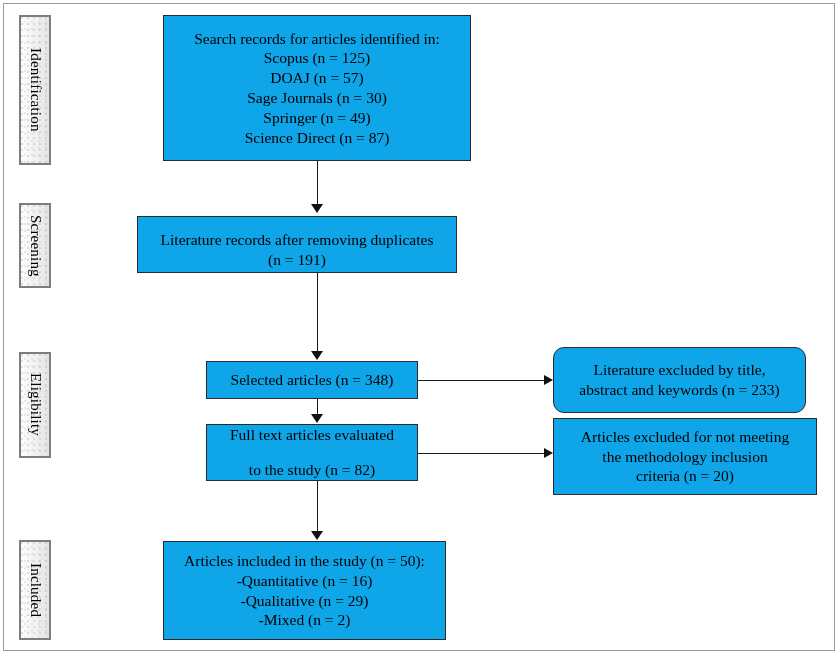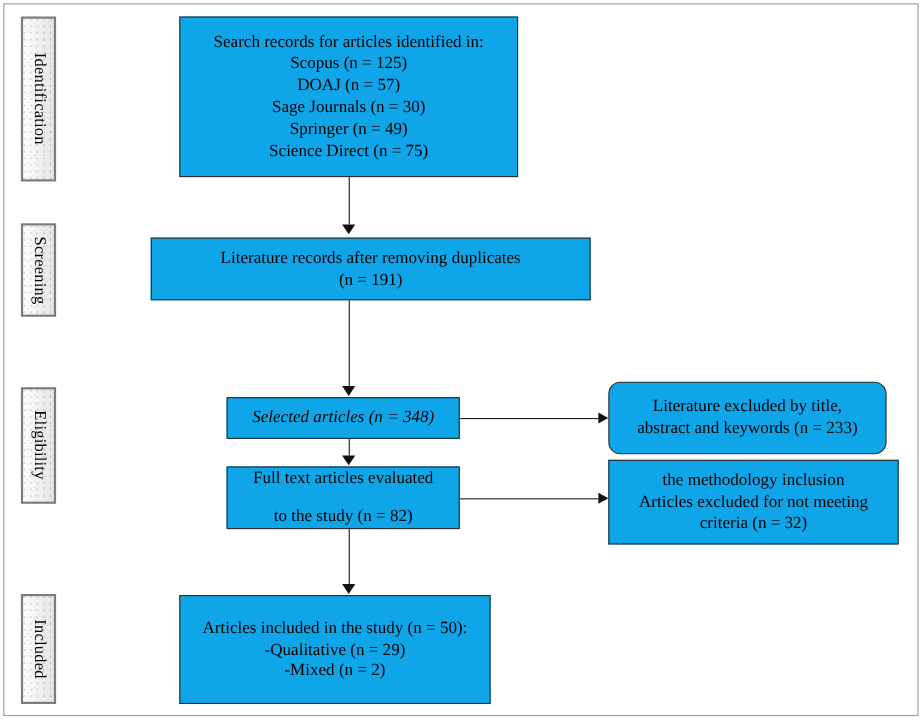--- a/index.html
+++ b/index.html
@@ -118,35 +118,35 @@
   <div class="stage-label" style="left:19px;top:540px;width:32px;height:100px;">
     <span class="stage-text">Included</span>
   </div>
 
   <div class="node" style="left:163px;top:15px;width:308px;height:146px;">
     <span class="line">Search records for articles identified in:</span>
     <span class="line">Scopus (n = 125)</span>
     <span class="line">DOAJ (n = 57)</span>
     <span class="line">Sage Journals (n = 30)</span>
     <span class="line">Springer (n = 49)</span>
-    <span class="line">Science Direct (n = 75)</span>
+    <span class="line">Science Direct (n = 87)</span>
   </div>
 
   <div class="vline" style="left:317px;top:161px;height:43px;"></div>
   <div class="arrow-down" style="left:311px;top:204px;"></div>
 
-  <div class="node" style="left:137px;top:216px;width:400px;height:57px;">
+  <div class="node" style="left:137px;top:216px;width:320px;height:57px;justify-content:flex-end;">
     <span class="line">Literature records after removing duplicates</span>
     <span class="line">(n = 191)</span>
   </div>
 
   <div class="vline" style="left:317px;top:273px;height:78px;"></div>
   <div class="arrow-down" style="left:311px;top:351px;"></div>
 
-  <div class="node" style="left:206px;top:361px;width:212px;height:38px;font-style:italic;">
+  <div class="node" style="left:206px;top:361px;width:212px;height:38px;">
     <span class="line">Selected articles (n = 348)</span>
   </div>
 
   <div class="hline" style="left:418px;top:380px;width:126px;"></div>
   <div class="arrow-right" style="left:544px;top:374.5px;"></div>
 
   <div class="node" style="left:553px;top:347px;width:253px;height:66px;border-radius:11px;">
     <span class="line">Literature excluded by title,</span>
     <span class="line">abstract and keywords (n = 233)</span>
   </div>
@@ -156,27 +156,28 @@
 
   <div class="node" style="left:206px;top:424px;width:212px;height:57px;gap:15px;">
     <span class="line">Full text articles evaluated</span>
     <span class="line">to the study (n = 82)</span>
   </div>
 
   <div class="hline" style="left:418px;top:453px;width:126px;"></div>
   <div class="arrow-right" style="left:544px;top:447.5px;"></div>
 
   <div class="node" style="left:553px;top:418px;width:264px;height:77px;">
+    <span class="line">Articles excluded for not meeting</span>
     <span class="line">the methodology inclusion</span>
-    <span class="line">Articles excluded for not meeting</span>
-    <span class="line">criteria (n = 32)</span>
+    <span class="line">criteria (n = 20)</span>
   </div>
 
   <div class="vline" style="left:317px;top:481px;height:50px;"></div>
   <div class="arrow-down" style="left:311px;top:531px;"></div>
 
   <div class="node" style="left:163px;top:541px;width:283px;height:99px;">
     <span class="line">Articles included in the study (n = 50):</span>
+    <span class="line">-Quantitative (n = 16)</span>
     <span class="line">-Qualitative (n = 29)</span>
     <span class="line">-Mixed (n = 2)</span>
   </div>
 
 </div>
 
 </body></html>

